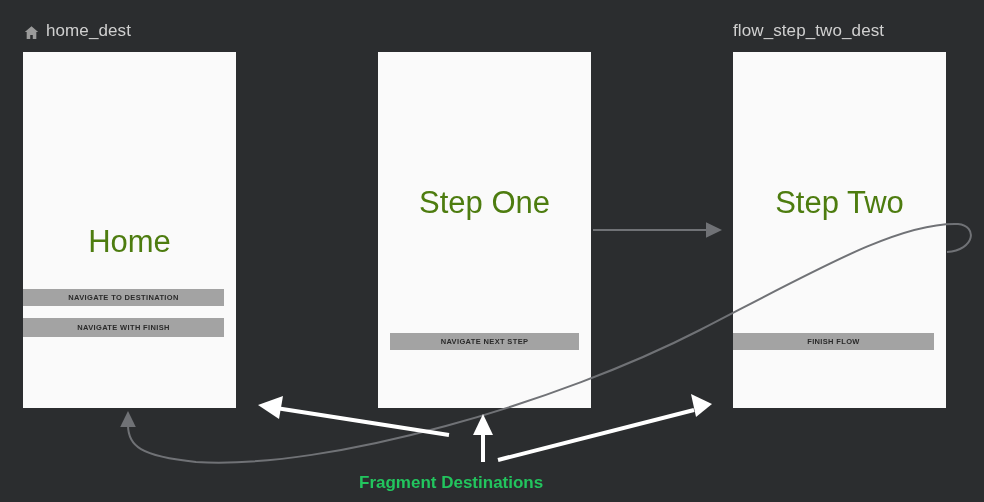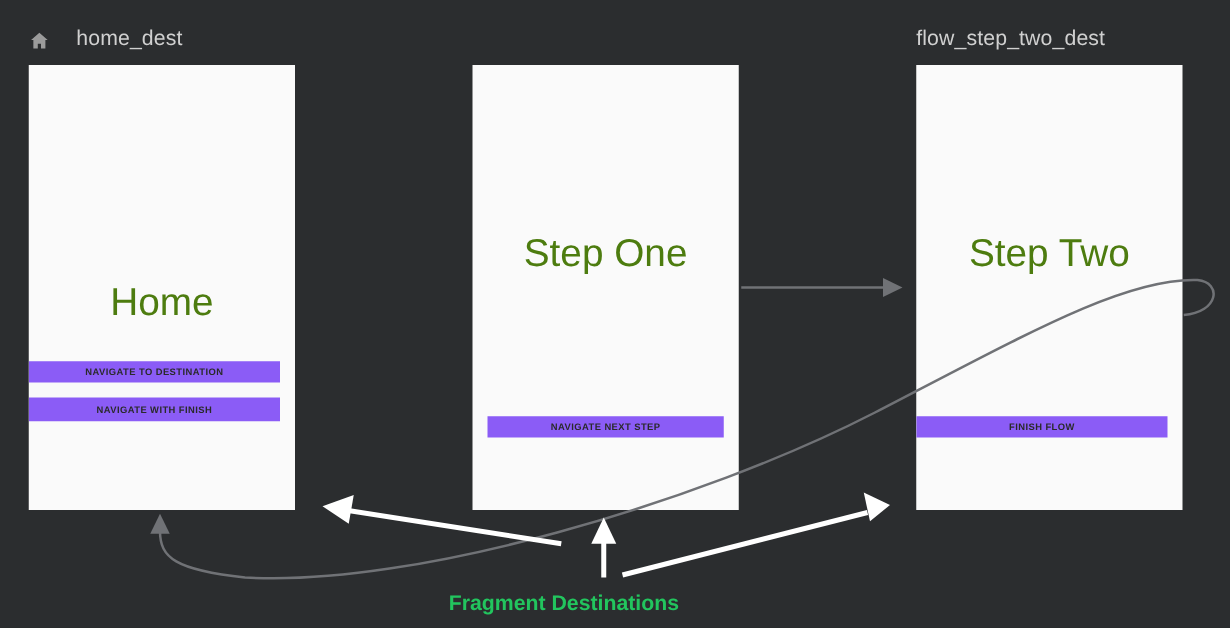--- a/index.html
+++ b/index.html
@@ -13,21 +13,21 @@
     height: 502px;
     background: #2b2d2f;
     overflow: hidden;
     font-family: "Liberation Sans", sans-serif;
   }
   
   .dest-label {
     position: absolute;
     display: flex;
     align-items: center;
-    gap: 21px;
+    gap: 6px;
     color: #d0d0d0;
     font-size: 17px;
     font-family: "Liberation Sans", sans-serif;
     white-space: nowrap;
     letter-spacing: 0.1px;
   }
   .home-icon {
     display: inline-block;
     width: 17px;
     height: 17px;
@@ -47,21 +47,21 @@
     right: 0;
     text-align: center;
     color: #4d7c0f;
     font-family: "Liberation Sans", sans-serif;
     font-weight: 400;
   }
   .mbtn {
     position: absolute;
     left: 0;
     right: 12px;
-    background: #8b5cf6;
+    background: #a3a3a3;
     color: #2a2a2a;
     font-size: 7.5px;
     font-weight: bold;
     letter-spacing: 0.35px;
     display: flex;
     align-items: center;
     justify-content: center;
     font-family: "Liberation Sans", sans-serif;
   }
   

